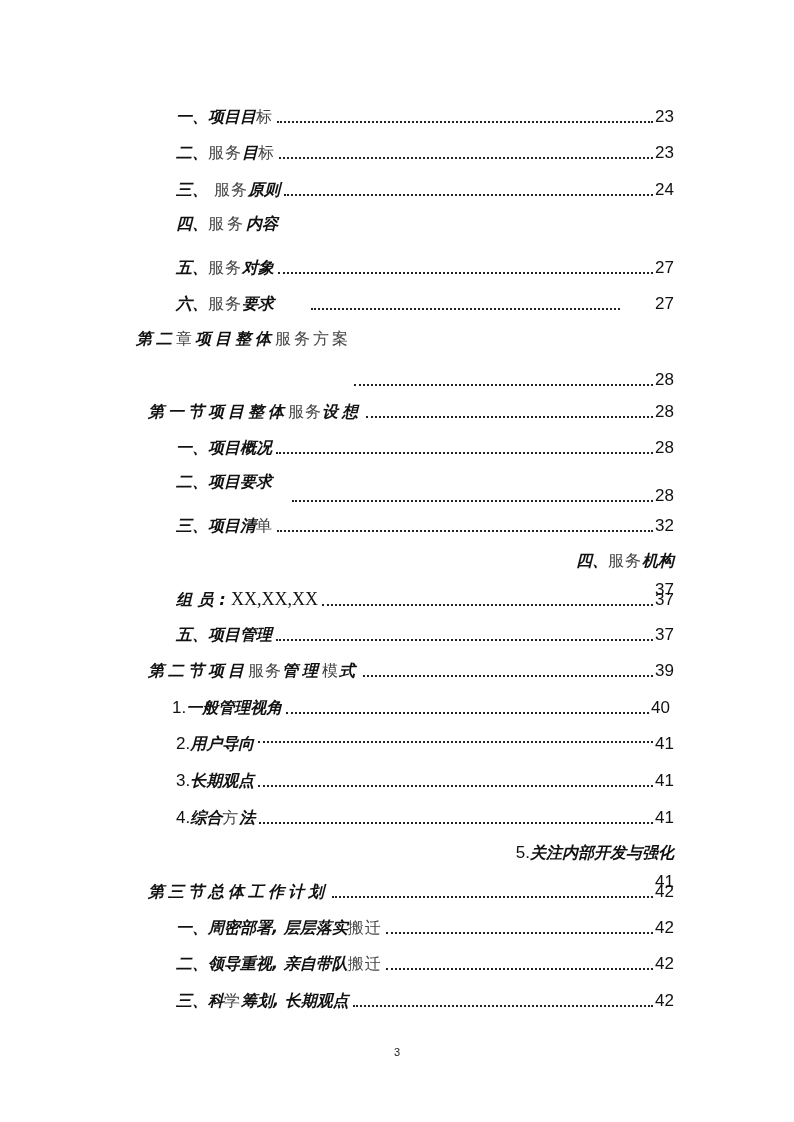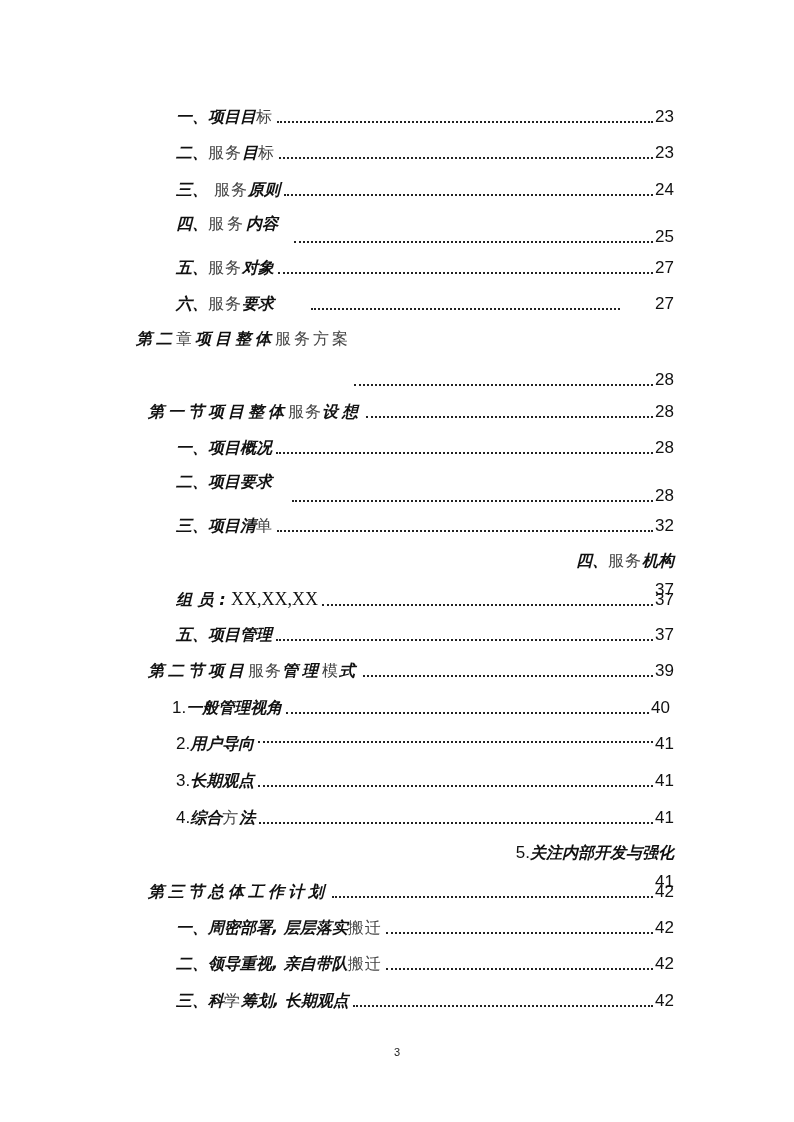--- a/index.html
+++ b/index.html
@@ -35,24 +35,20 @@
     <span class="toc-page">23</span>
   </div>
 
   <div class="toc-row" style="left:176px; top:177px; width:498px;">
     <span class="toc-title"><span>三、</span><span class="light"> 服务</span><span>原则</span></span>
     <span class="toc-leader"></span>
     <span class="toc-page">24</span>
   </div>
 
   <div class="heading-only" style="left:176px; top:213px;"><span>四、</span><span class="light">服务</span><span>内容</span></div>
-  <div class="toc-row" style="left:290px; top:224px; width:384px;">
-    <span class="toc-leader"></span>
-    <span class="toc-page">25</span>
-  </div>
 
   <div class="toc-row" style="left:176px; top:255px; width:498px;">
     <span class="toc-title"><span>五、</span><span class="light">服务</span><span>对象</span></span>
     <span class="toc-leader"></span>
     <span class="toc-page">27</span>
   </div>
 
   <div class="toc-row" style="left:176px; top:291px; width:498px;gap:33px;">
     <span class="toc-title"><span>六、</span><span class="light">服务</span><span>要求</span></span>
     <span class="toc-leader"></span>

